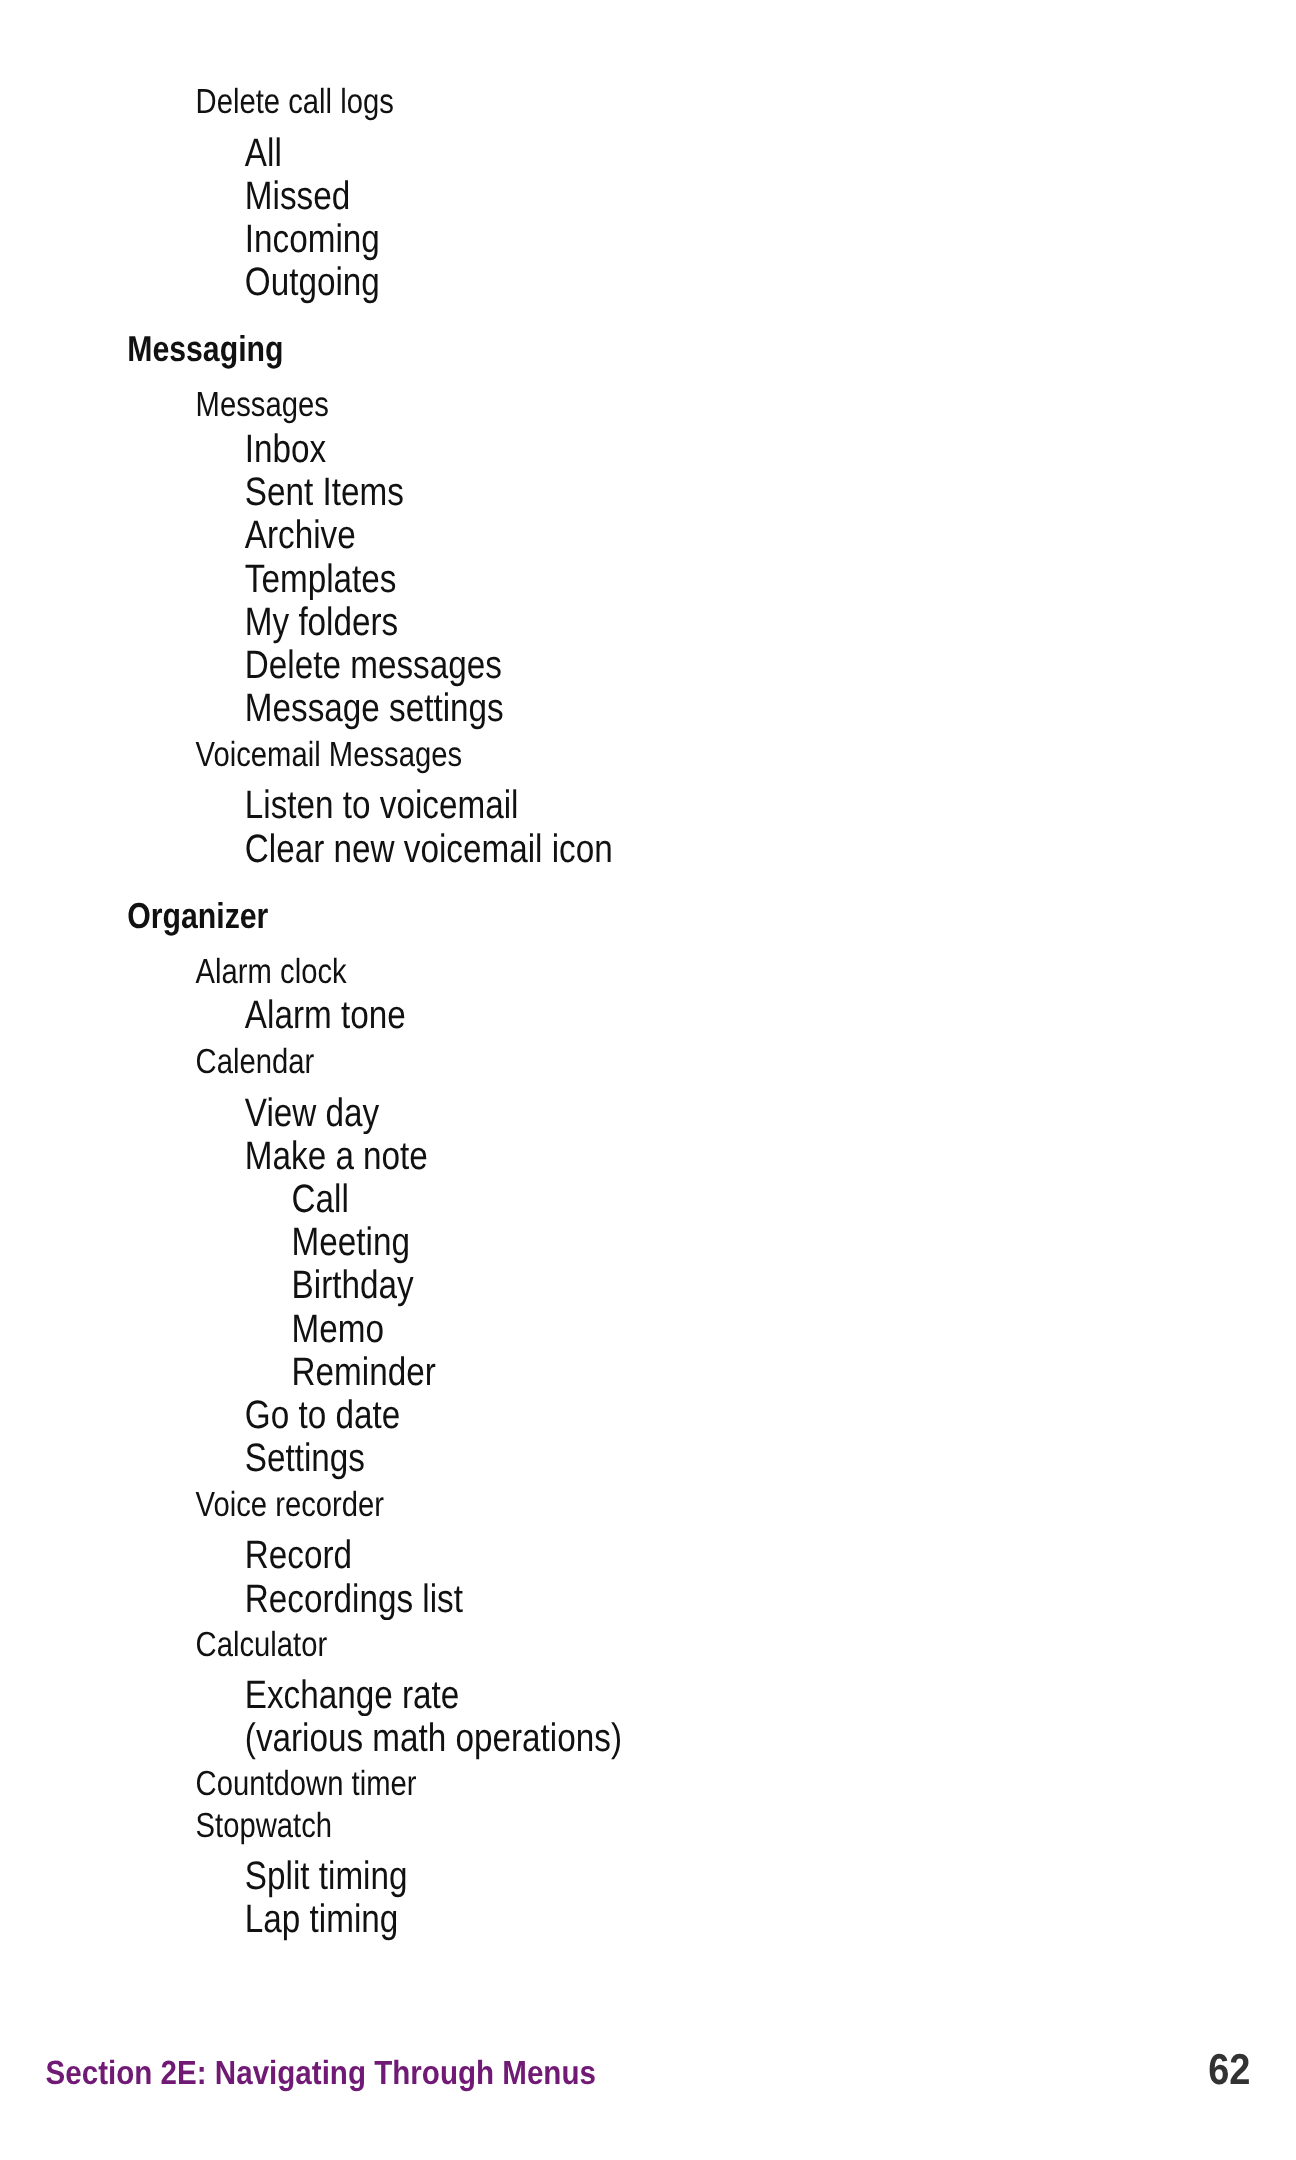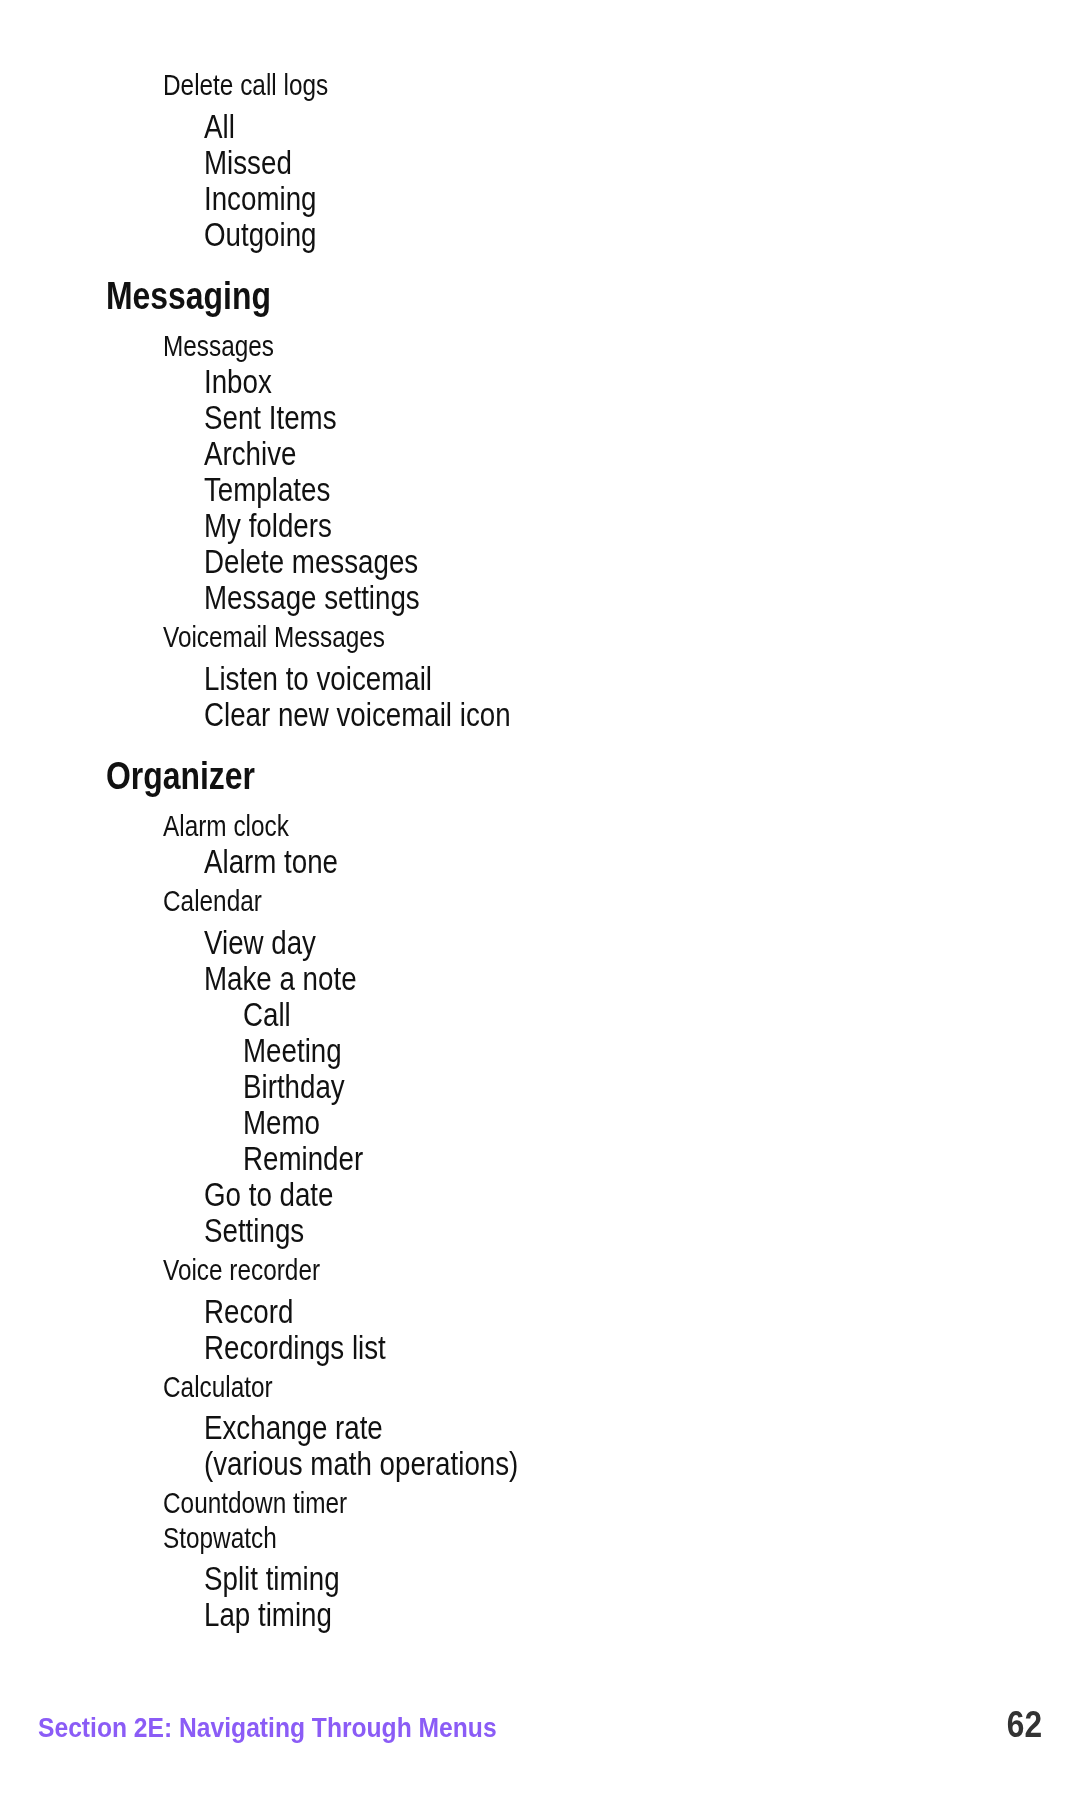--- a/index.html
+++ b/index.html
@@ -43,21 +43,21 @@
   
   .row span.t {
     display: inline-block;
     transform: scaleX(0.84);
     transform-origin: left center;
   }
 
   
   .lvl-head {
     margin-left: 106px;
-    font-size: 38px;
+    font-size: 30px;
     font-weight: bold;
     line-height: 1.0;
     padding-top: 26px;
     padding-bottom: 8px;
   }
 
   
   .lvl-1 {
     margin-left: 163px;
     font-size: 29px;
@@ -97,21 +97,21 @@
     left: 38px;
     right: 38px;
     top: 28px;
     display: flex;
     align-items: baseline;
     justify-content: space-between;
   }
   .footer-title {
     font-size: 28px;
     font-weight: bold;
-    color: #8b5cf6;
+    color: #701a75;
     white-space: pre;
   }
   .footer-title span.t,
   .footer-page span.t {
     display: inline-block;
     transform: scaleX(0.88);
     transform-origin: left center;
   }
   .footer-page {
     font-size: 36px;

